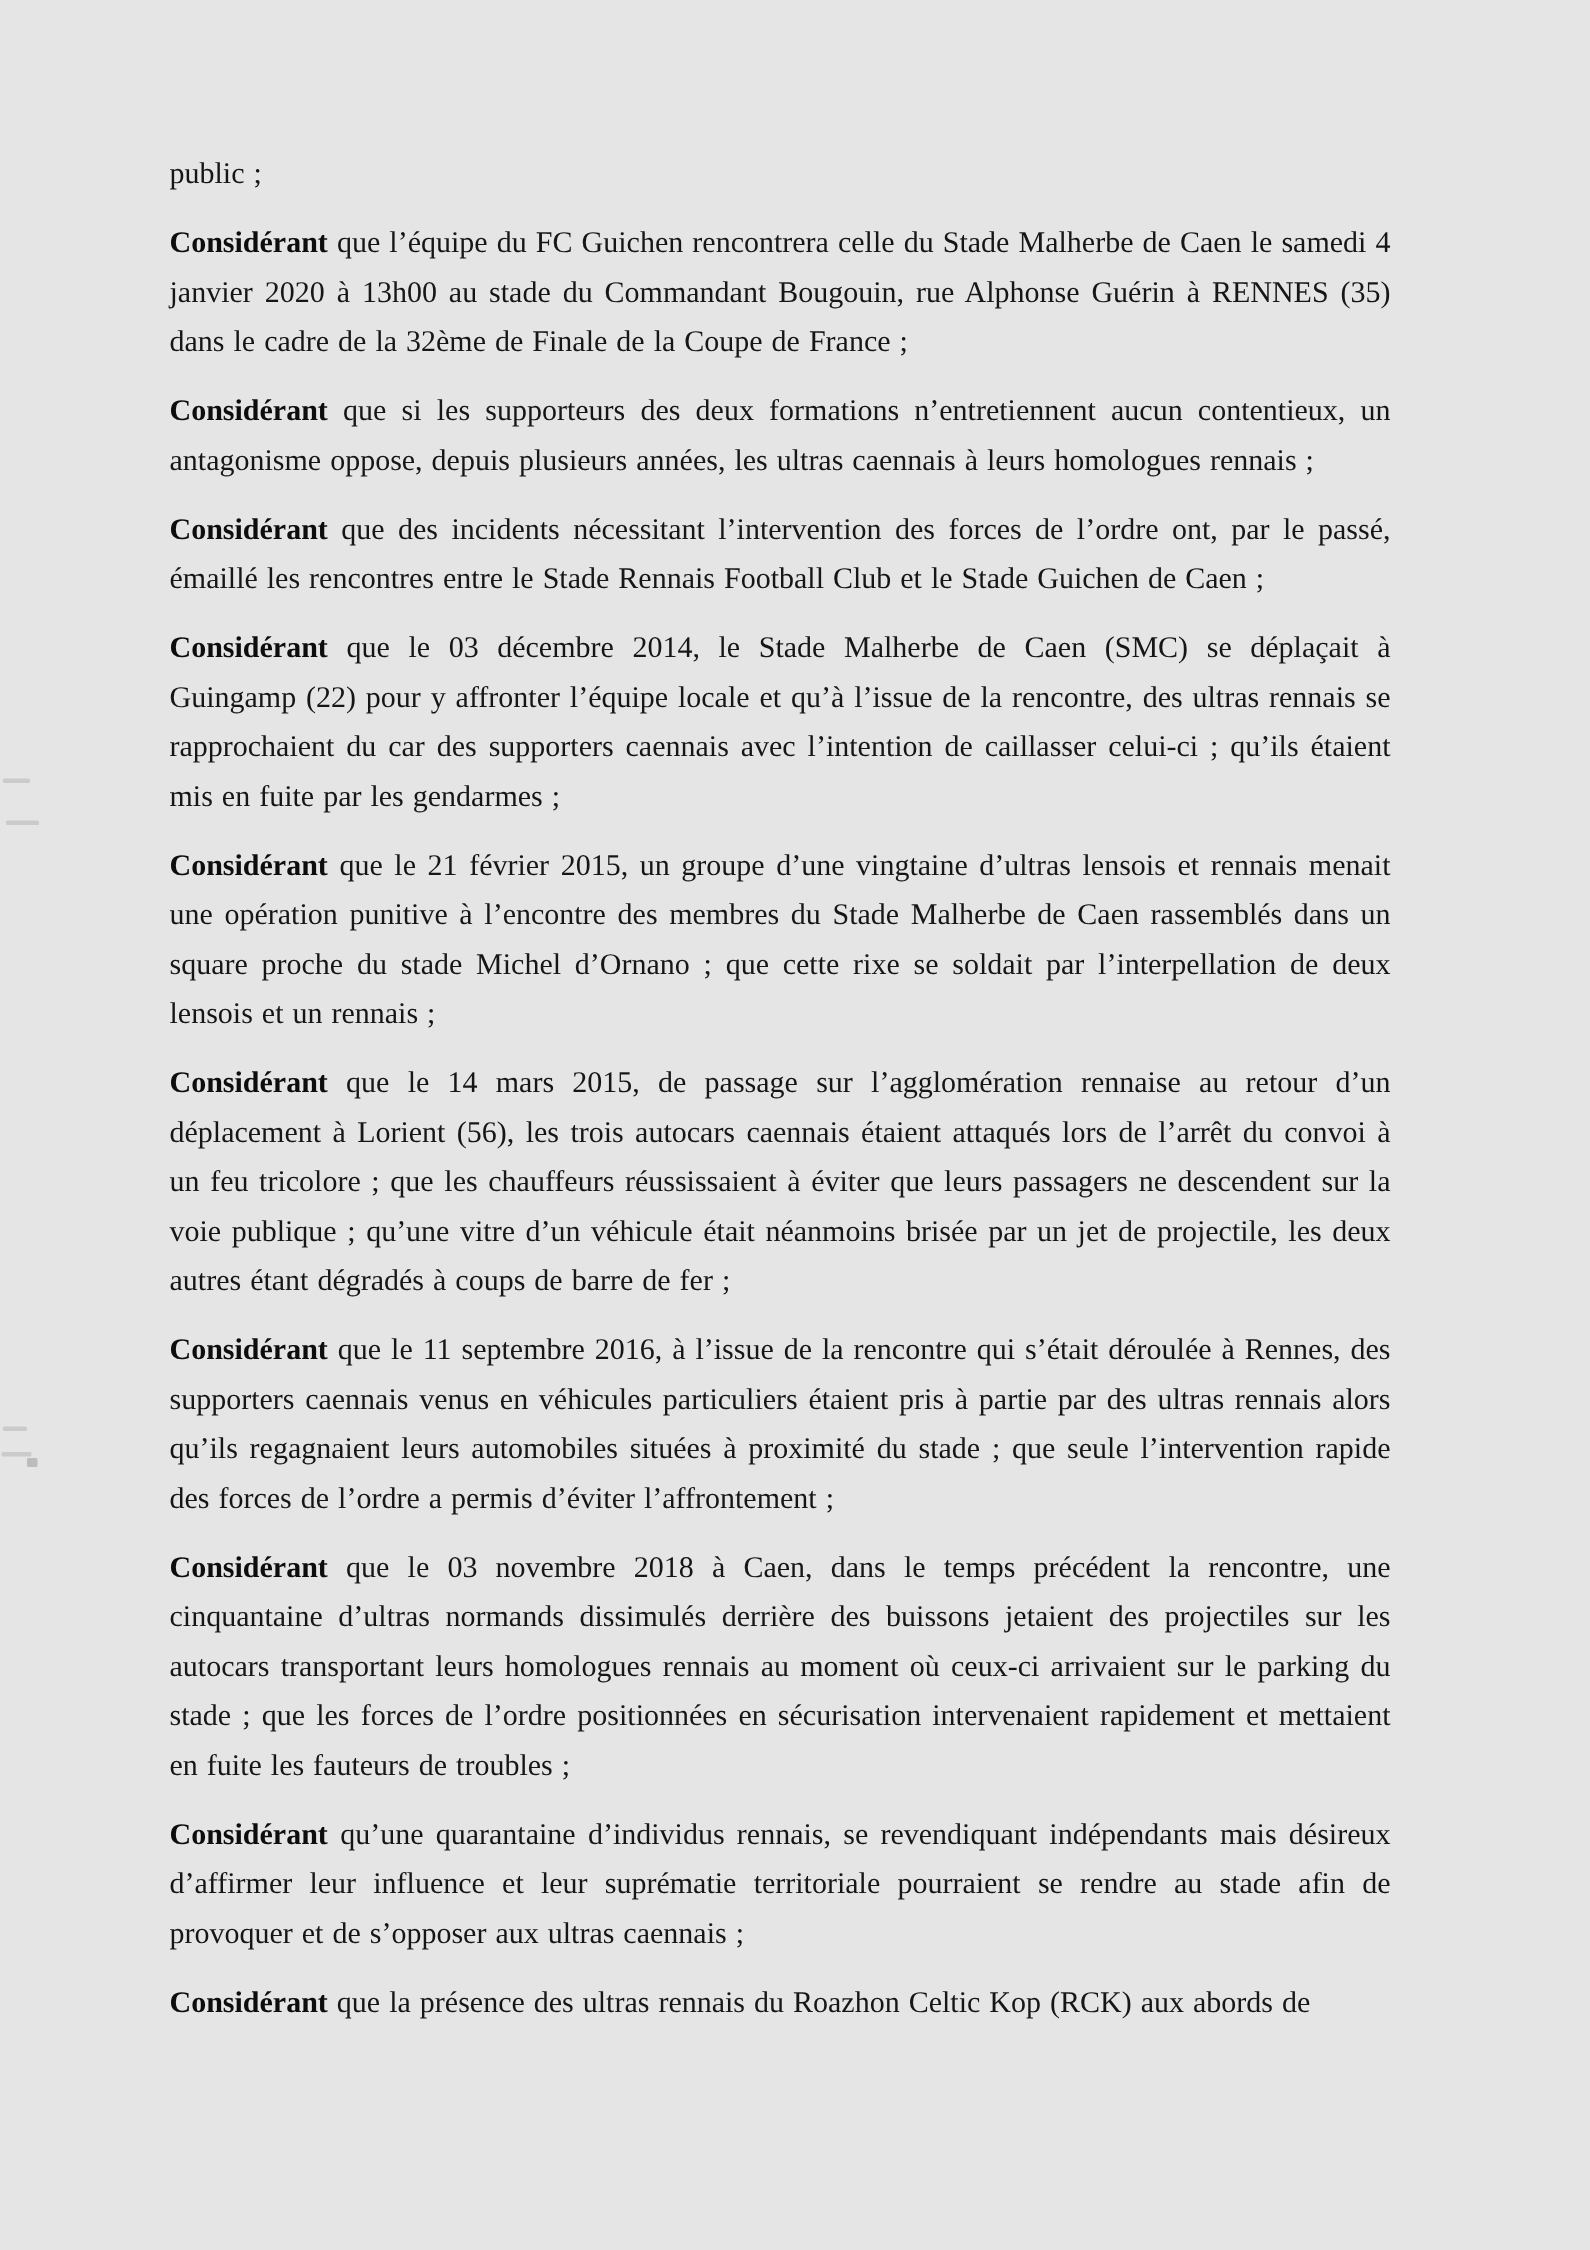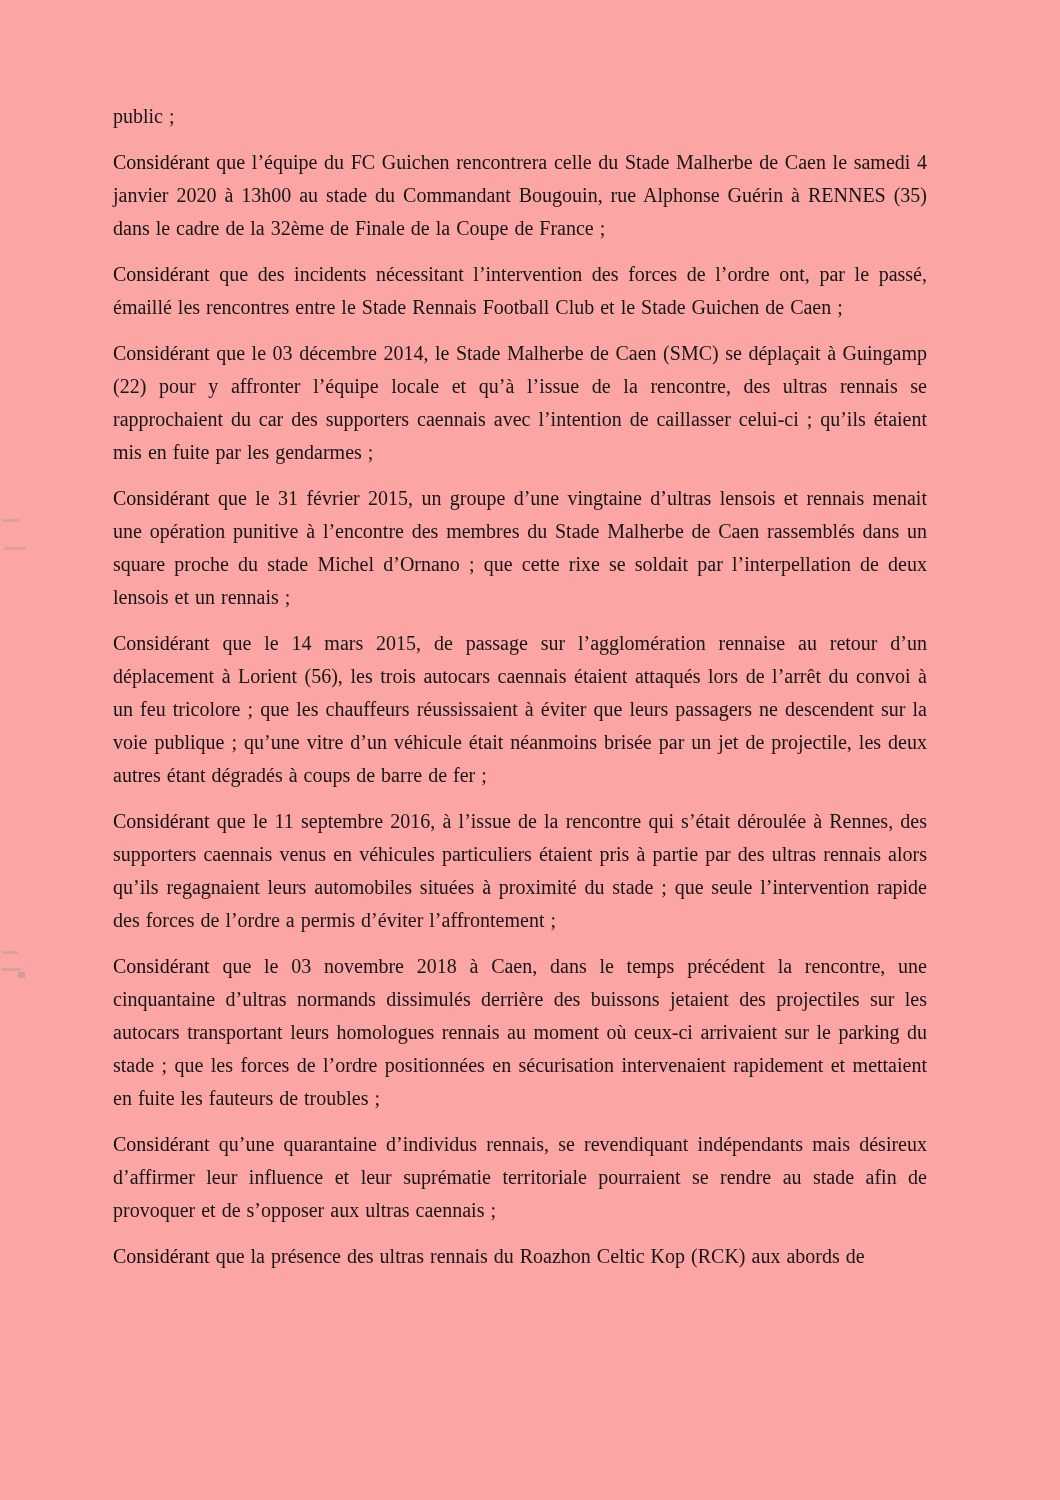--- a/index.html
+++ b/index.html
@@ -4,40 +4,40 @@
 <style>
   html, body {
     margin: 0;
     padding: 0;
     background: #ffffff;
   }
   .page {
     position: relative;
     width: 1060px;
     height: 1500px;
-    background: #fca5a5;
+    background: #e5e5e5;
     overflow: hidden;
   }
   .content {
     position: absolute;
     top: 100px;
     left: 113px;
     width: 814px;
     font-family: "Liberation Serif", "DejaVu Serif", serif;
     font-size: 20px;
     line-height: 33px;
     color: #161616;
     text-align: justify;
   }
   .para {
     margin: 0 0 13px 0;
     word-spacing: 1px;
   }
   .para strong {
-    font-weight: normal;
+    font-weight: bold;
     color: #0d0d0d;
     margin-top: 36px;
   }
   
   .scan-mark {
     position: absolute;
     background: #9a9a9a;
     opacity: 0.35;
     border-radius: 1px;
   }
@@ -57,26 +57,27 @@
   <div class="scan-mark m3"></div>
   <div class="scan-mark m4"></div>
   <div class="scan-mark m5"></div>
 
   <div class="content">
 
     <p class="para"><strong></strong><span>public ;</span></p>
 
     <p class="para"><strong>Considérant</strong><span> que l’équipe du FC Guichen rencontrera celle du Stade Malherbe de Caen le samedi 4 janvier 2020 à 13h00 au stade du Commandant Bougouin, rue Alphonse Guérin à RENNES (35) dans le cadre de la 32ème de Finale de la Coupe de France ;</span></p>
 
+    <p class="para"><strong>Considérant</strong><span> que si les supporteurs des deux formations n’entretiennent aucun contentieux, un antagonisme oppose, depuis plusieurs années, les ultras caennais à leurs homologues rennais ;</span></p>
 
     <p class="para"><strong>Considérant</strong><span> que des incidents nécessitant l’intervention des forces de l’ordre ont, par le passé, émaillé les rencontres entre le Stade Rennais Football Club et le Stade Guichen de Caen ;</span></p>
 
     <p class="para"><strong>Considérant</strong><span> que le 03 décembre 2014, le Stade Malherbe de Caen (SMC) se déplaçait à Guingamp (22) pour y affronter l’équipe locale et qu’à l’issue de la rencontre, des ultras rennais se rapprochaient du car des supporters caennais avec l’intention de caillasser celui-ci ; qu’ils étaient mis en fuite par les gendarmes ;</span></p>
 
-    <p class="para"><strong>Considérant</strong><span> que le 31 février 2015, un groupe d’une vingtaine d’ultras lensois et rennais menait une opération punitive à l’encontre des membres du Stade Malherbe de Caen rassemblés dans un square proche du stade Michel d’Ornano ; que cette rixe se soldait par l’interpellation de deux lensois et un rennais ;</span></p>
+    <p class="para"><strong>Considérant</strong><span> que le 21 février 2015, un groupe d’une vingtaine d’ultras lensois et rennais menait une opération punitive à l’encontre des membres du Stade Malherbe de Caen rassemblés dans un square proche du stade Michel d’Ornano ; que cette rixe se soldait par l’interpellation de deux lensois et un rennais ;</span></p>
 
     <p class="para"><strong>Considérant</strong><span> que le 14 mars 2015, de passage sur l’agglomération rennaise au retour d’un déplacement à Lorient (56), les trois autocars caennais étaient attaqués lors de l’arrêt du convoi à un feu tricolore ; que les chauffeurs réussissaient à éviter que leurs passagers ne descendent sur la voie publique ; qu’une vitre d’un véhicule était néanmoins brisée par un jet de projectile, les deux autres étant dégradés à coups de barre de fer ;</span></p>
 
     <p class="para"><strong>Considérant</strong><span> que le 11 septembre 2016, à l’issue de la rencontre qui s’était déroulée à Rennes, des supporters caennais venus en véhicules particuliers étaient pris à partie par des ultras rennais alors qu’ils regagnaient leurs automobiles situées à proximité du stade ; que seule l’intervention rapide des forces de l’ordre a permis d’éviter l’affrontement ;</span></p>
 
     <p class="para"><strong>Considérant</strong><span> que le 03 novembre 2018 à Caen, dans le temps précédent la rencontre, une cinquantaine d’ultras normands dissimulés derrière des buissons jetaient des projectiles sur les autocars transportant leurs homologues rennais au moment où ceux-ci arrivaient sur le parking du stade ; que les forces de l’ordre positionnées en sécurisation intervenaient rapidement et mettaient en fuite les fauteurs de troubles ;</span></p>
 
 
     <p class="para"><strong>Considérant</strong><span> qu’une quarantaine d’individus rennais, se revendiquant indépendants mais désireux d’affirmer leur influence et leur suprématie territoriale pourraient se rendre au stade afin de provoquer et de s’opposer aux ultras caennais ;</span></p>
 

